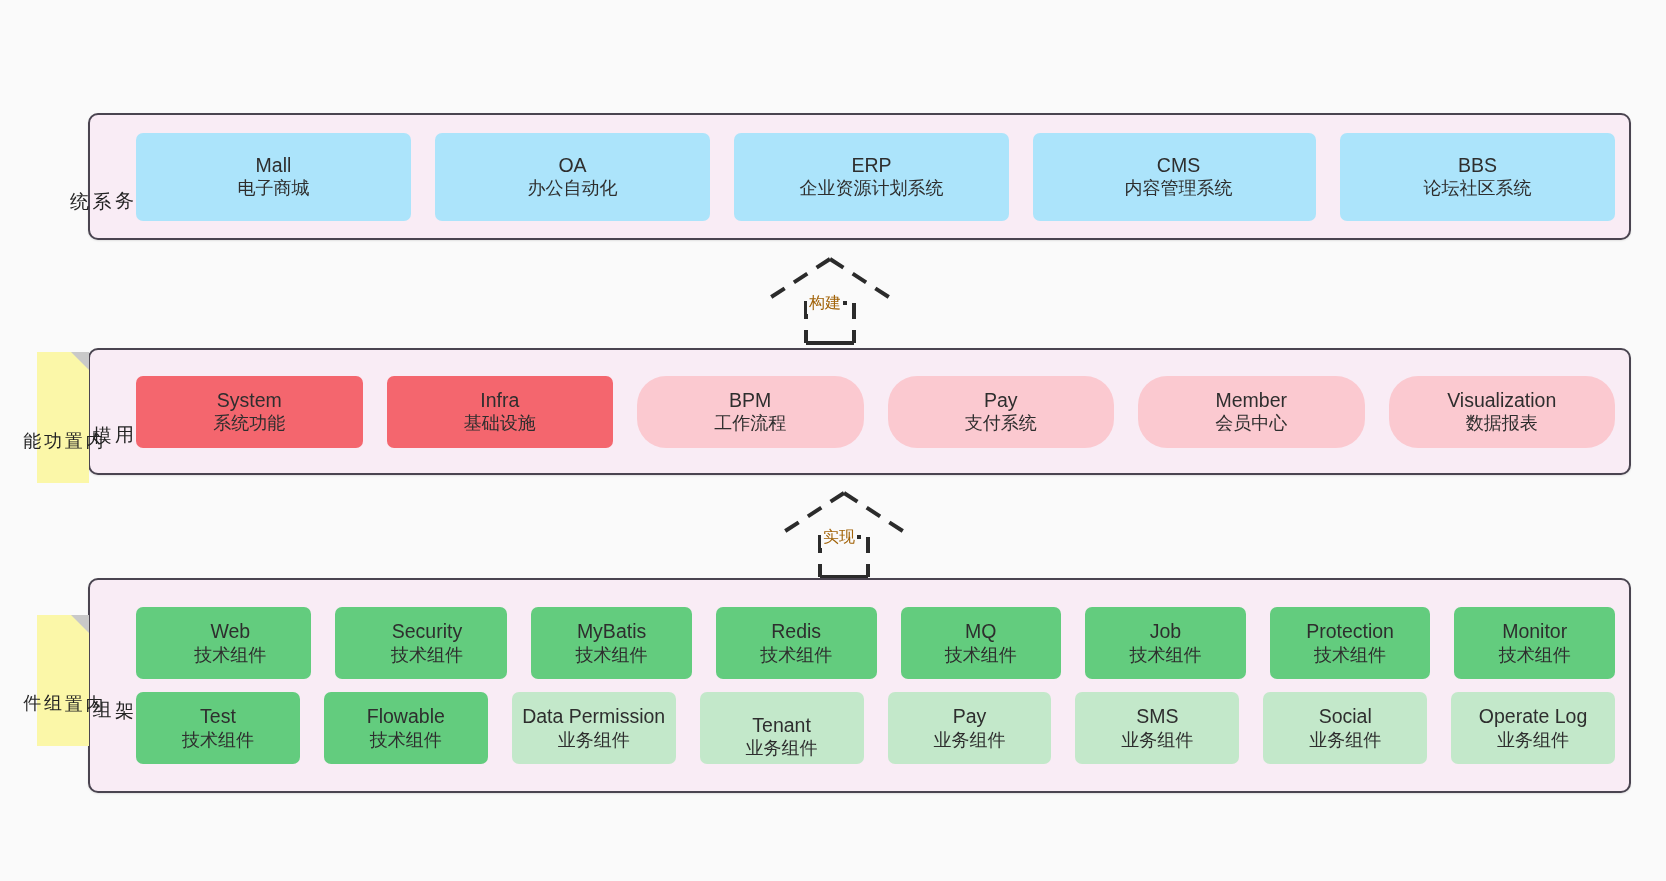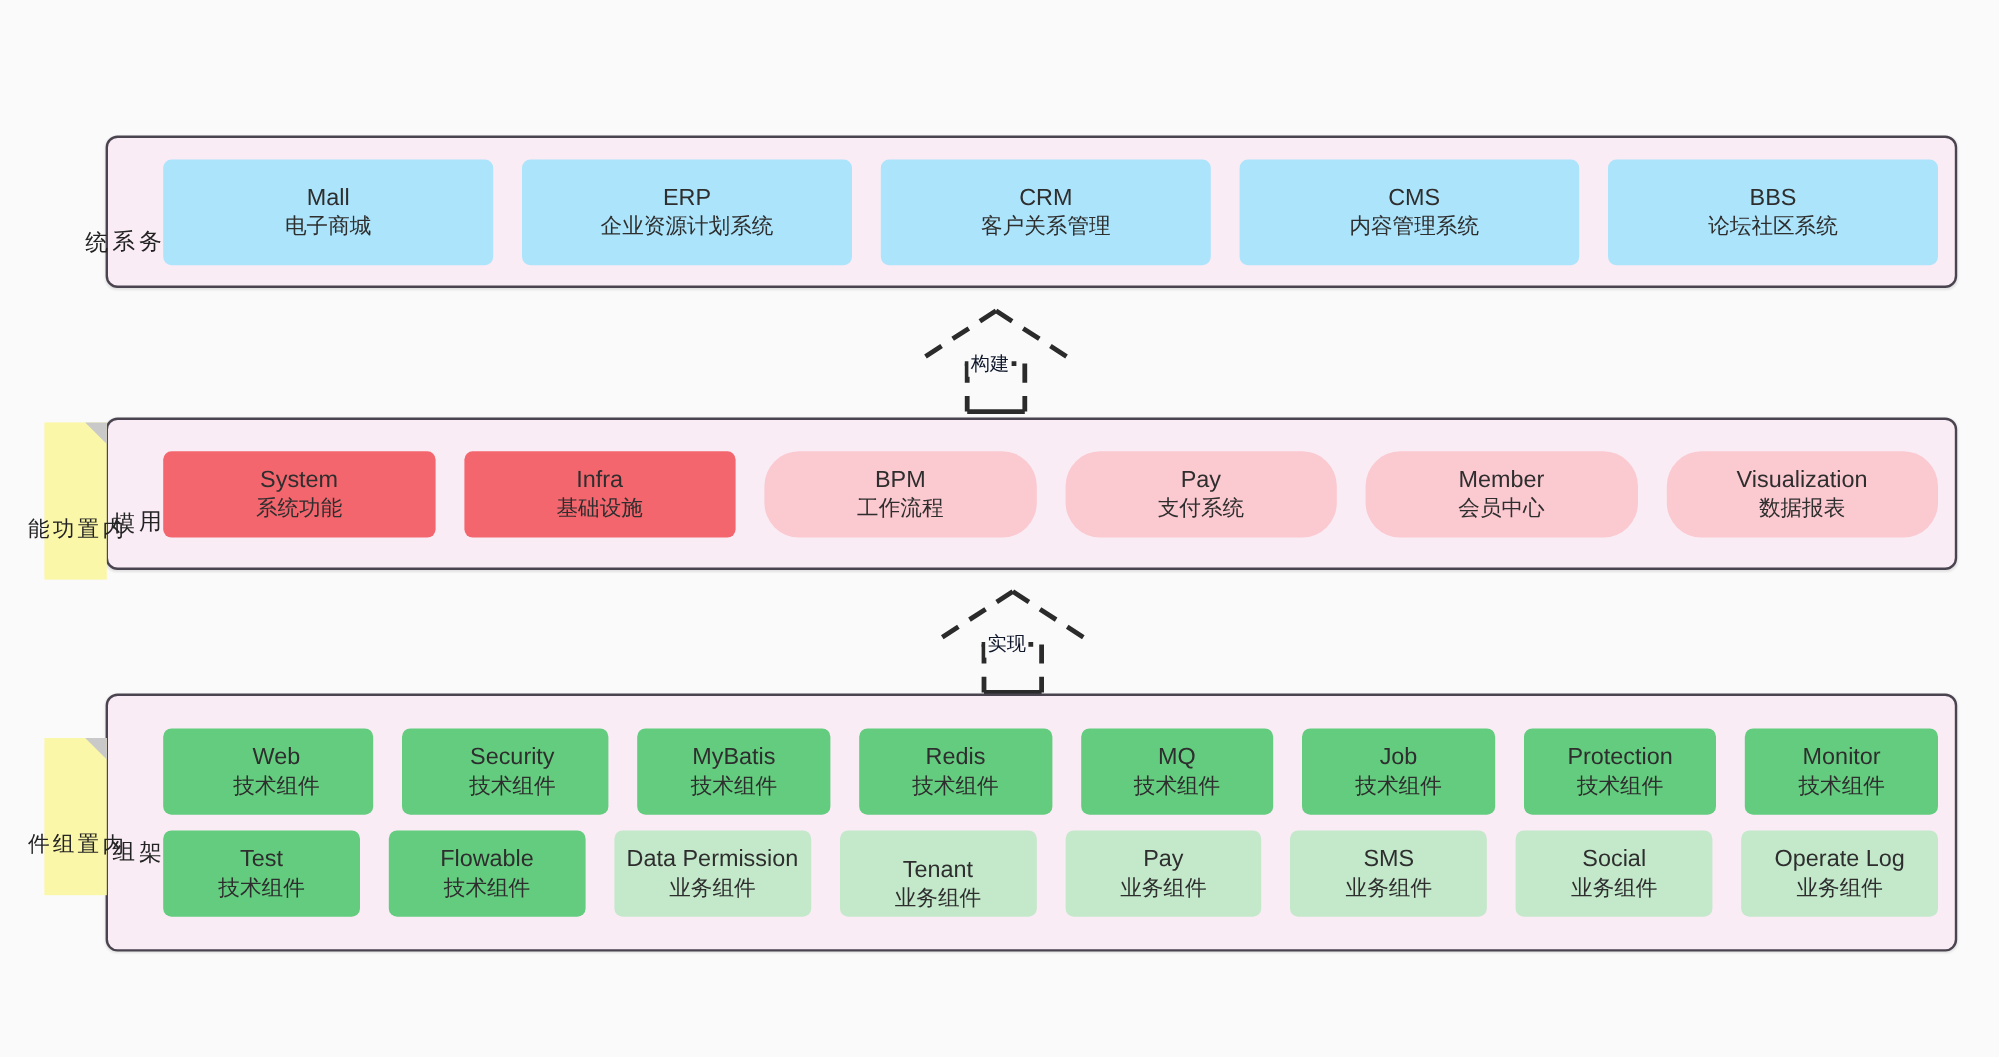--- a/index.html
+++ b/index.html
@@ -99,21 +99,21 @@
     width: 0; height: 0;
     border-left: 18px solid transparent;
     border-top: 18px solid #c9c9c9;
   }
 
   
   .arrow { position: absolute; }
   .arrow-text {
     position: absolute;
     font-size: 16px;
-    color: #0f172a;
+    color: #a16207;
     background: #fafafa;
     padding: 0 2px;
     white-space: nowrap;
     user-select: none;
   }
 </style>
 </head>
 <body>
 
 <div id="stage">
@@ -123,26 +123,26 @@
 务
 系
 统</div>
     <div class="layer-body">
       <div class="row" id="l0r0">
           <div class="card c-blue" style="height: 88px;">
             <div class="t1">Mall</div>
             <div class="t2">电子商城</div>
           </div>
           <div class="card c-blue" style="height: 88px;">
+            <div class="t1">OA</div>
+            <div class="t2">办公自动化</div>
+          </div>
+          <div class="card c-blue" style="height: 88px;">
             <div class="t1">ERP</div>
             <div class="t2">企业资源计划系统</div>
-          </div>
-          <div class="card c-blue" style="height: 88px;">
-            <div class="t1">CRM</div>
-            <div class="t2">客户关系管理</div>
           </div>
           <div class="card c-blue" style="height: 88px; padding-left: 14px;">
             <div class="t1">CMS</div>
             <div class="t2">内容管理系统</div>
           </div>
           <div class="card c-blue" style="height: 88px;">
             <div class="t1">BBS</div>
             <div class="t2">论坛社区系统</div>
           </div>
         </div>

